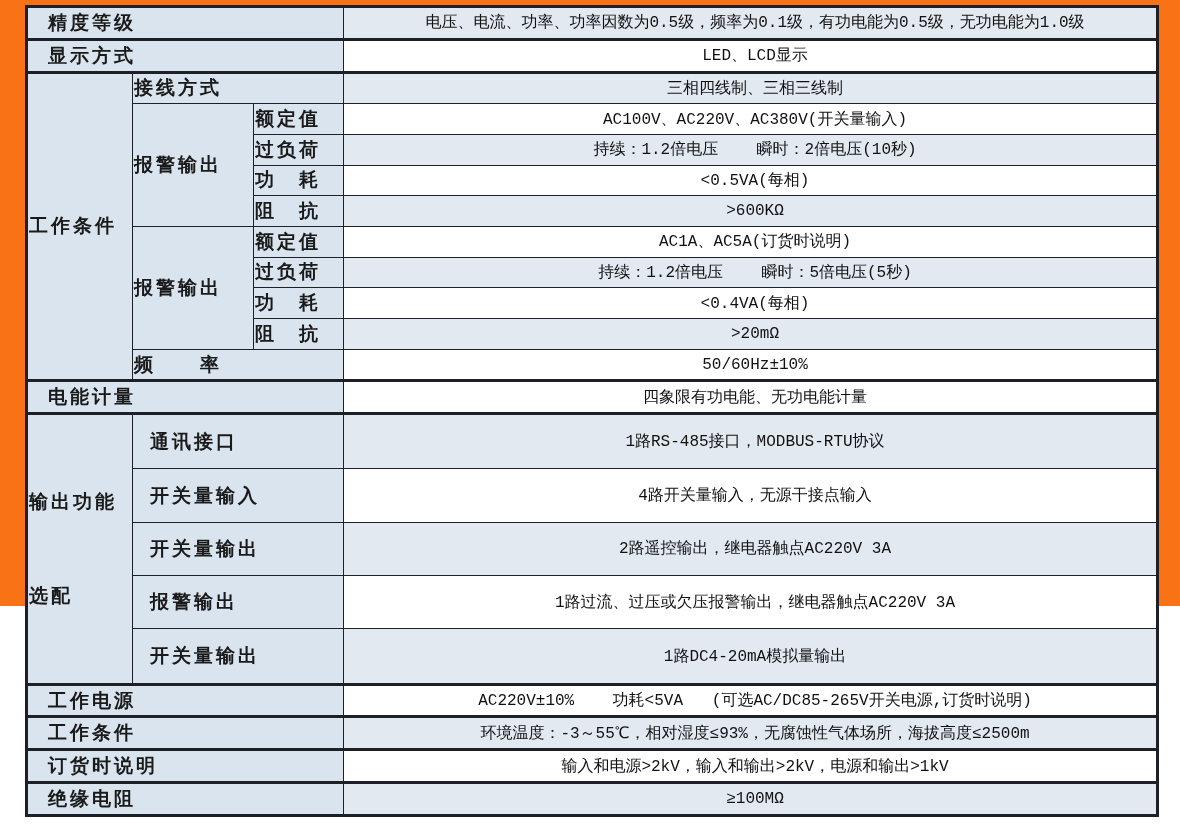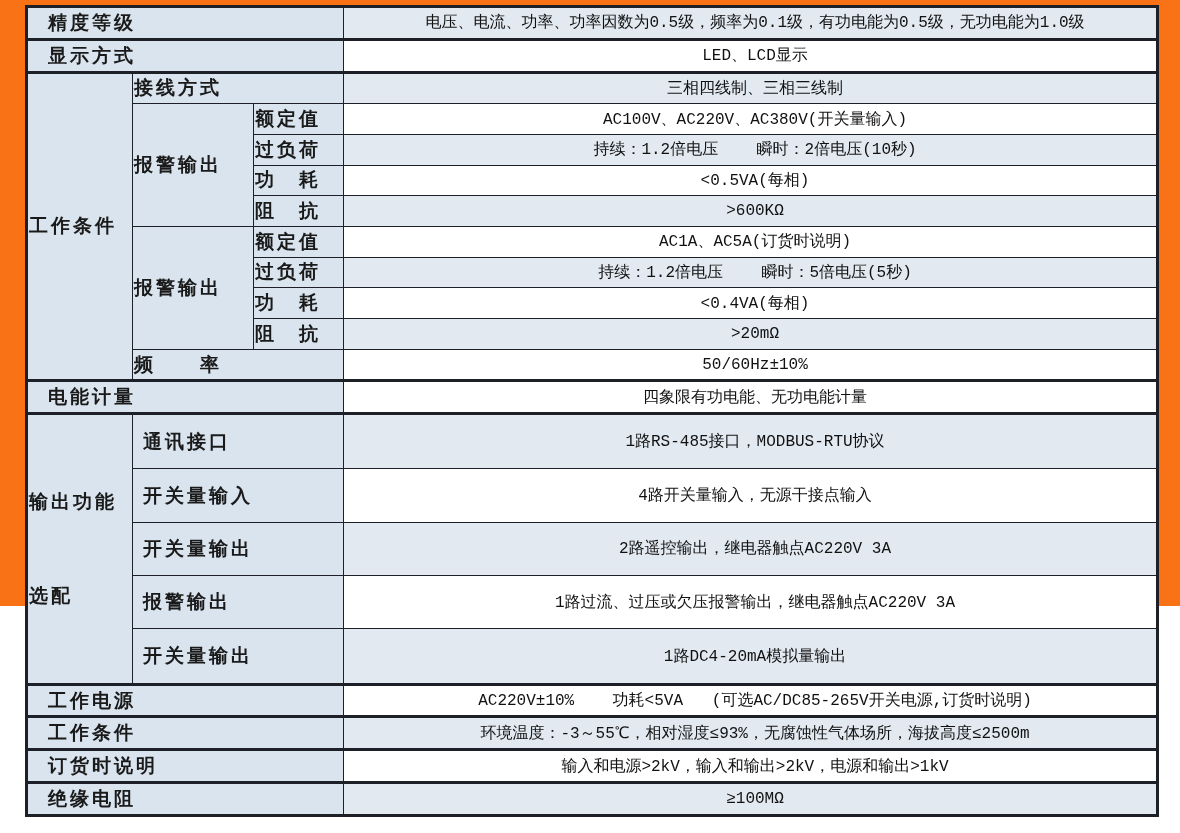--- a/index.html
+++ b/index.html
@@ -39,21 +39,21 @@
   .h {
     background: #d9e4ee;
     font-family: "DejaVu Sans", "Liberation Sans", sans-serif;
     font-weight: 700;
     font-size: 19px;
     color: #1a1a1a;
     letter-spacing: 3px;
     white-space: pre;
   }
   .lbl  { text-align: left; padding-left: 20px; }  
-  .sub  { text-align: left; padding-left: 10px; }  
+  .sub  { text-align: left; padding-left: 17px; }  
   .ctr  { }
   .grp2 { line-height: 1.65; font-family: Liberation Serif, serif; }                      
   
   .v {
     font-family: Liberation Mono, monospace;
     font-size: 16px;
     color: #111111;
     text-align: center;
     padding-left: 11px;
     white-space: pre;

